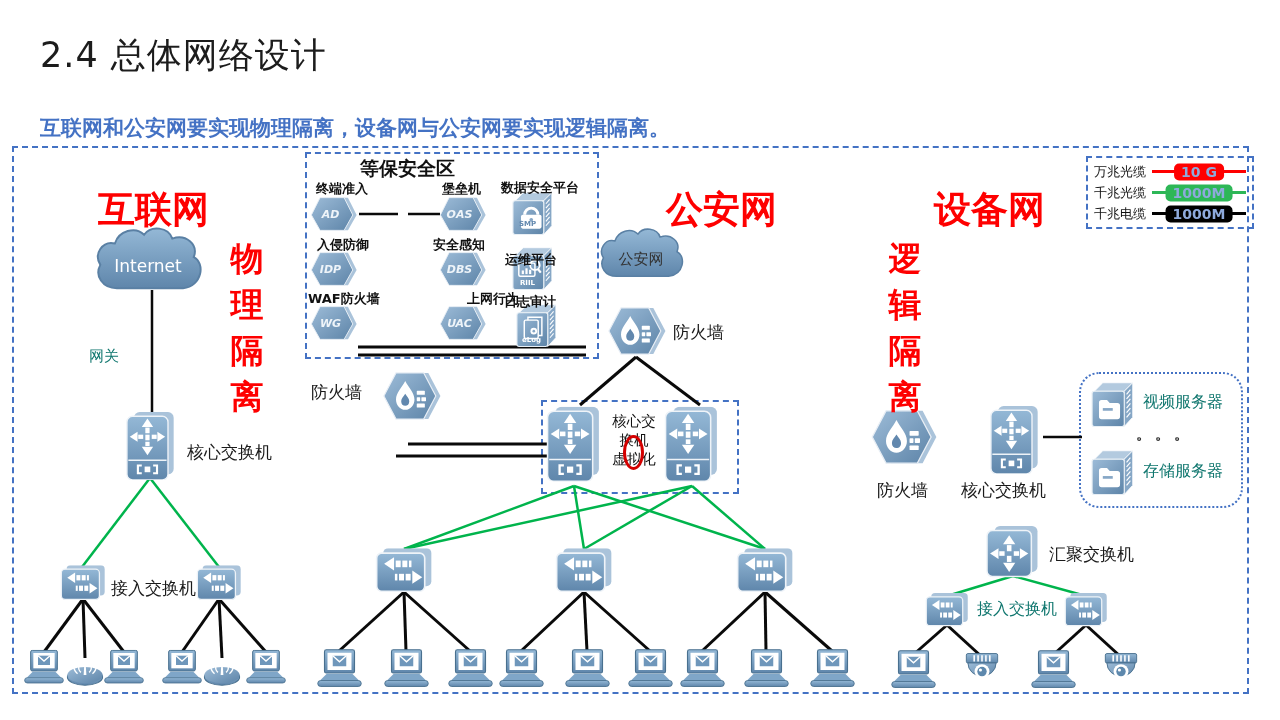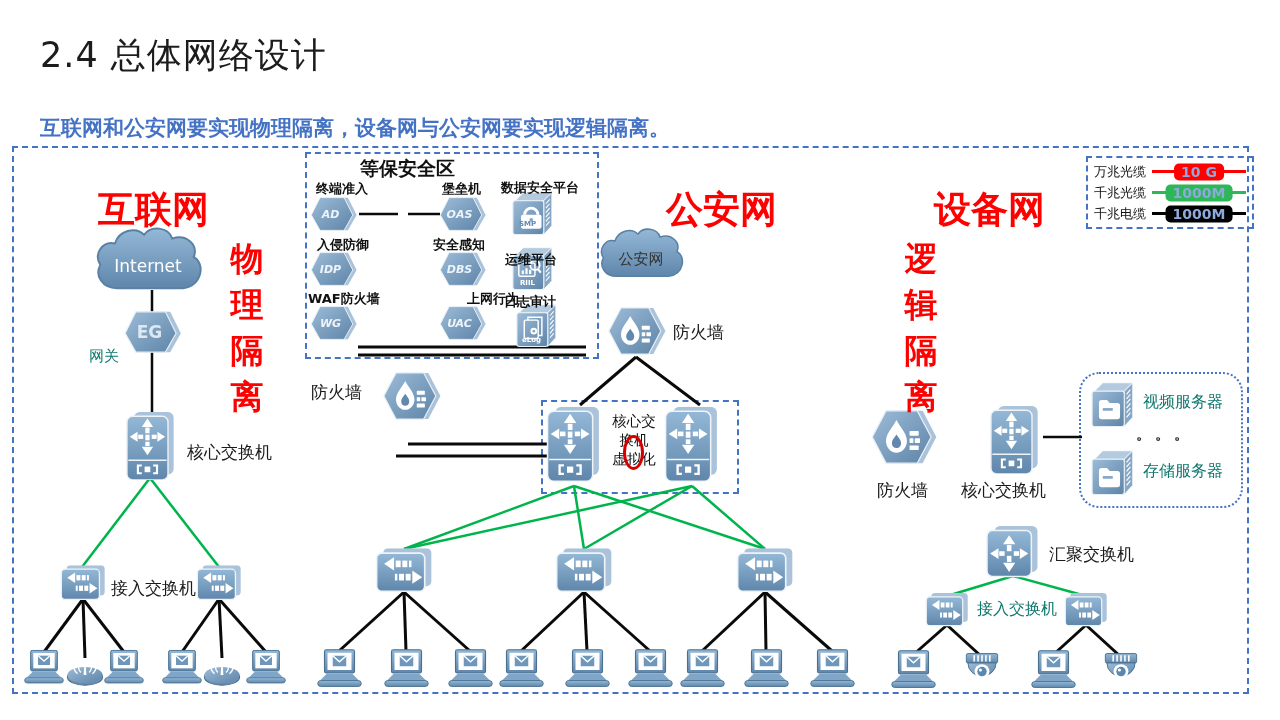--- a/index.html
+++ b/index.html
@@ -270,21 +270,21 @@
       <span class="lg-wire w-black">
         <span class="lg-badge w-black">1000M</span>
       </span>
     </div>
   </div>
 
   <div class="abs sec-title" style="left:98px;top:185px;">互联网</div>
   <div class="abs sec-title" style="left:666px;top:185px;">公安网</div>
   <div class="abs sec-title" style="left:934px;top:185px;">设备网</div>
   <div class="abs viso" style="left:228px;top:236px;">物理隔离</div>
-  <div class="abs viso" style="left:886px;top:236px;margin-left:16px;">逻辑隔离</div>
+  <div class="abs viso" style="left:886px;top:236px;">逻辑隔离</div>
 
   <div class="abs sz-title" style="left:360px;top:156px;">等保安全区</div>
   <div class="abs sz-label" style="left:316px;top:180px;">终端准入</div>
   <div class="abs sz-label" style="left:442px;top:180px;">堡垒机</div>
   <div class="abs sz-label" style="left:501px;top:179px;">数据安全平台</div>
   <div class="abs sz-label" style="left:317px;top:236px;">入侵防御</div>
   <div class="abs sz-label" style="left:433px;top:236px;">安全感知</div>
   <div class="abs sz-label" style="left:505px;top:251px;">运维平台</div>
   <div class="abs sz-label" style="left:308px;top:290px;">WAF防火墙</div>
   <div class="abs sz-label" style="left:437px;top:290px;margin-left:30px;">上网行为</div>
@@ -344,26 +344,20 @@
       </svg>
       <span class="cube-code">eLog</span>
     </div>
 
   <div class="abs node" style="left:88px;top:224px;width:120px;height:72px;">
     <svg viewBox="0 0 120 74">
         <use href="#s-cloud"></use>
       </svg>
     <span class="cloud-label">Internet</span>
     </div>
-  <div class="abs node" style="left:121px;top:303px;width:64px;height:58px;">
-    <svg viewBox="0 0 108 76">
-        <use href="#s-hex"></use>
-      </svg>
-    <span class="hex-code" style="font-size:17px;font-style:normal;color:#dfe8f0;">EG</span>
-    </div>
   <div class="abs lbl-sm" style="left:89px;top:347px;">网关</div>
   <div class="abs node" style="left:124px;top:412px;width:54px;height:68px;">
     <svg viewBox="0 0 72 96">
         <use href="#s-core"></use>
       </svg>
     </div>
   <div class="abs lbl" style="left:187px;top:441px;">核心交换机</div>
   <div class="abs node" style="left:60px;top:565px;width:46px;height:36px;">
     <svg viewBox="0 0 70 54">
         <use href="#s-access"></use>

